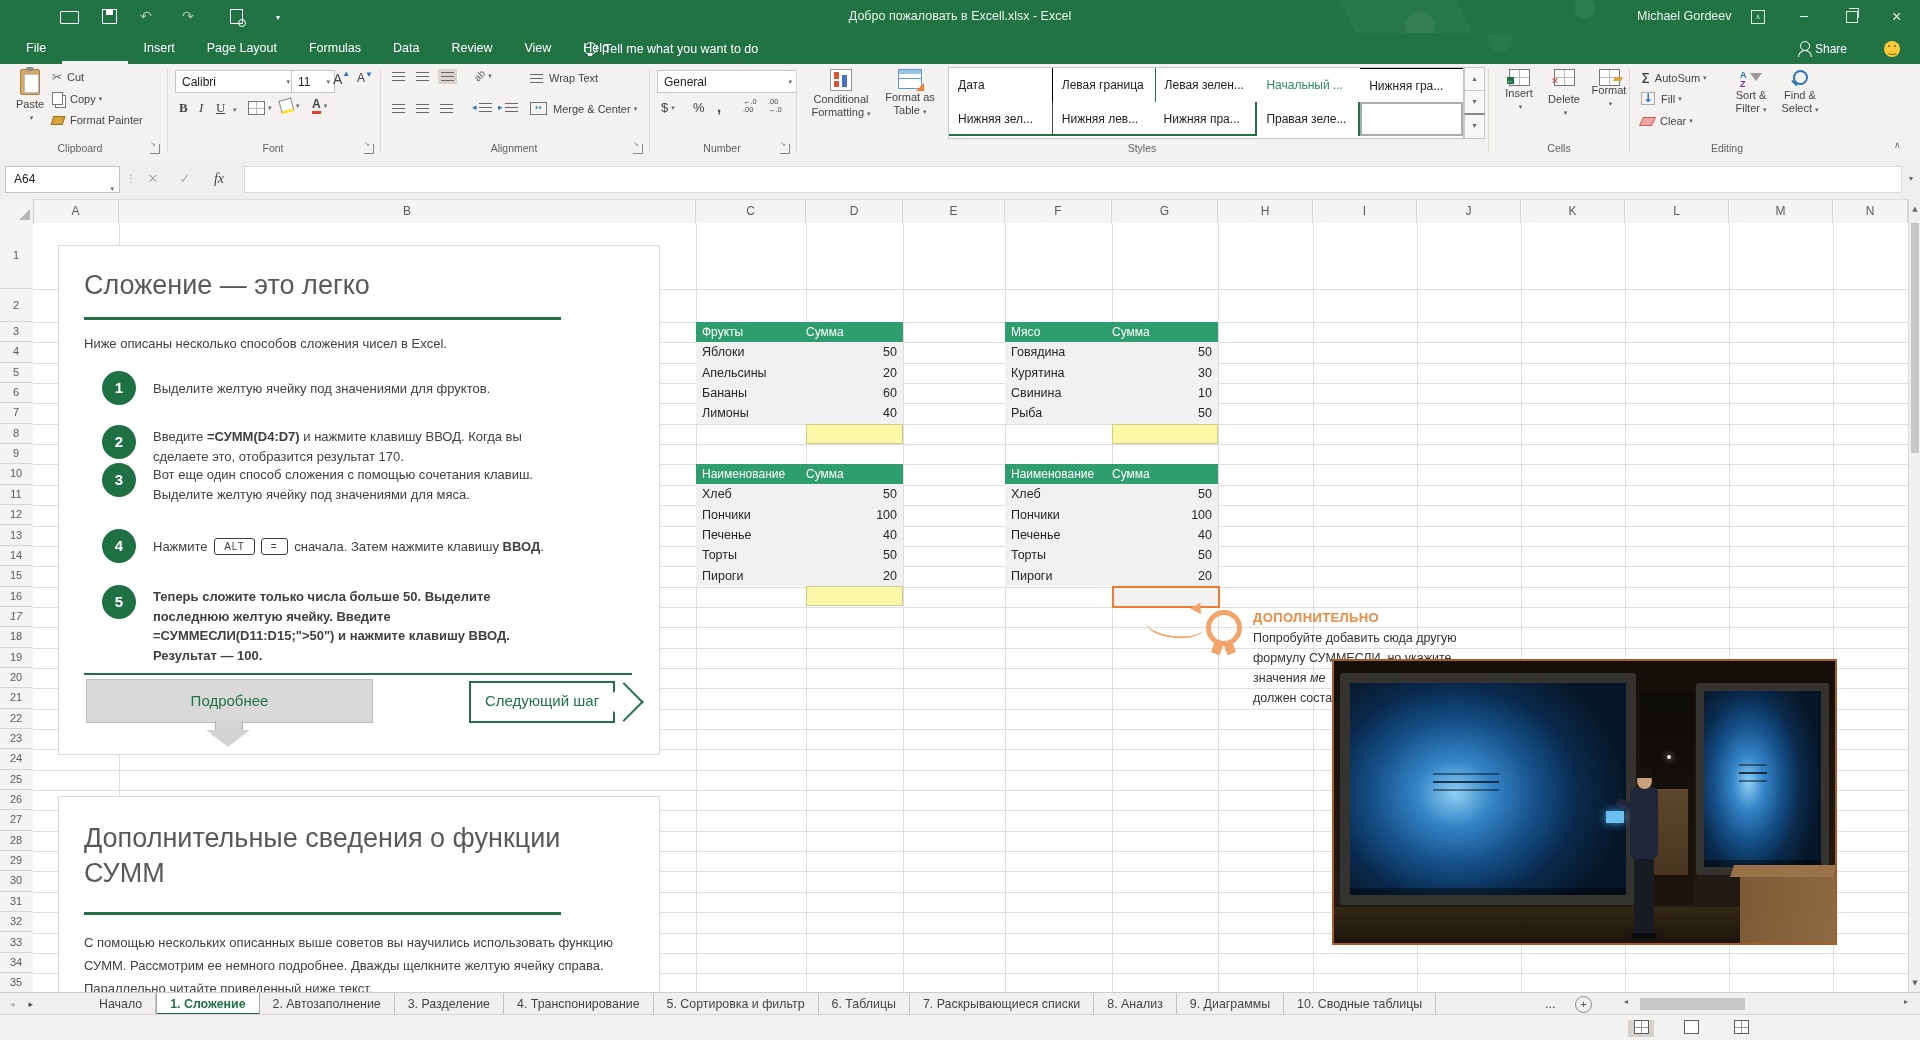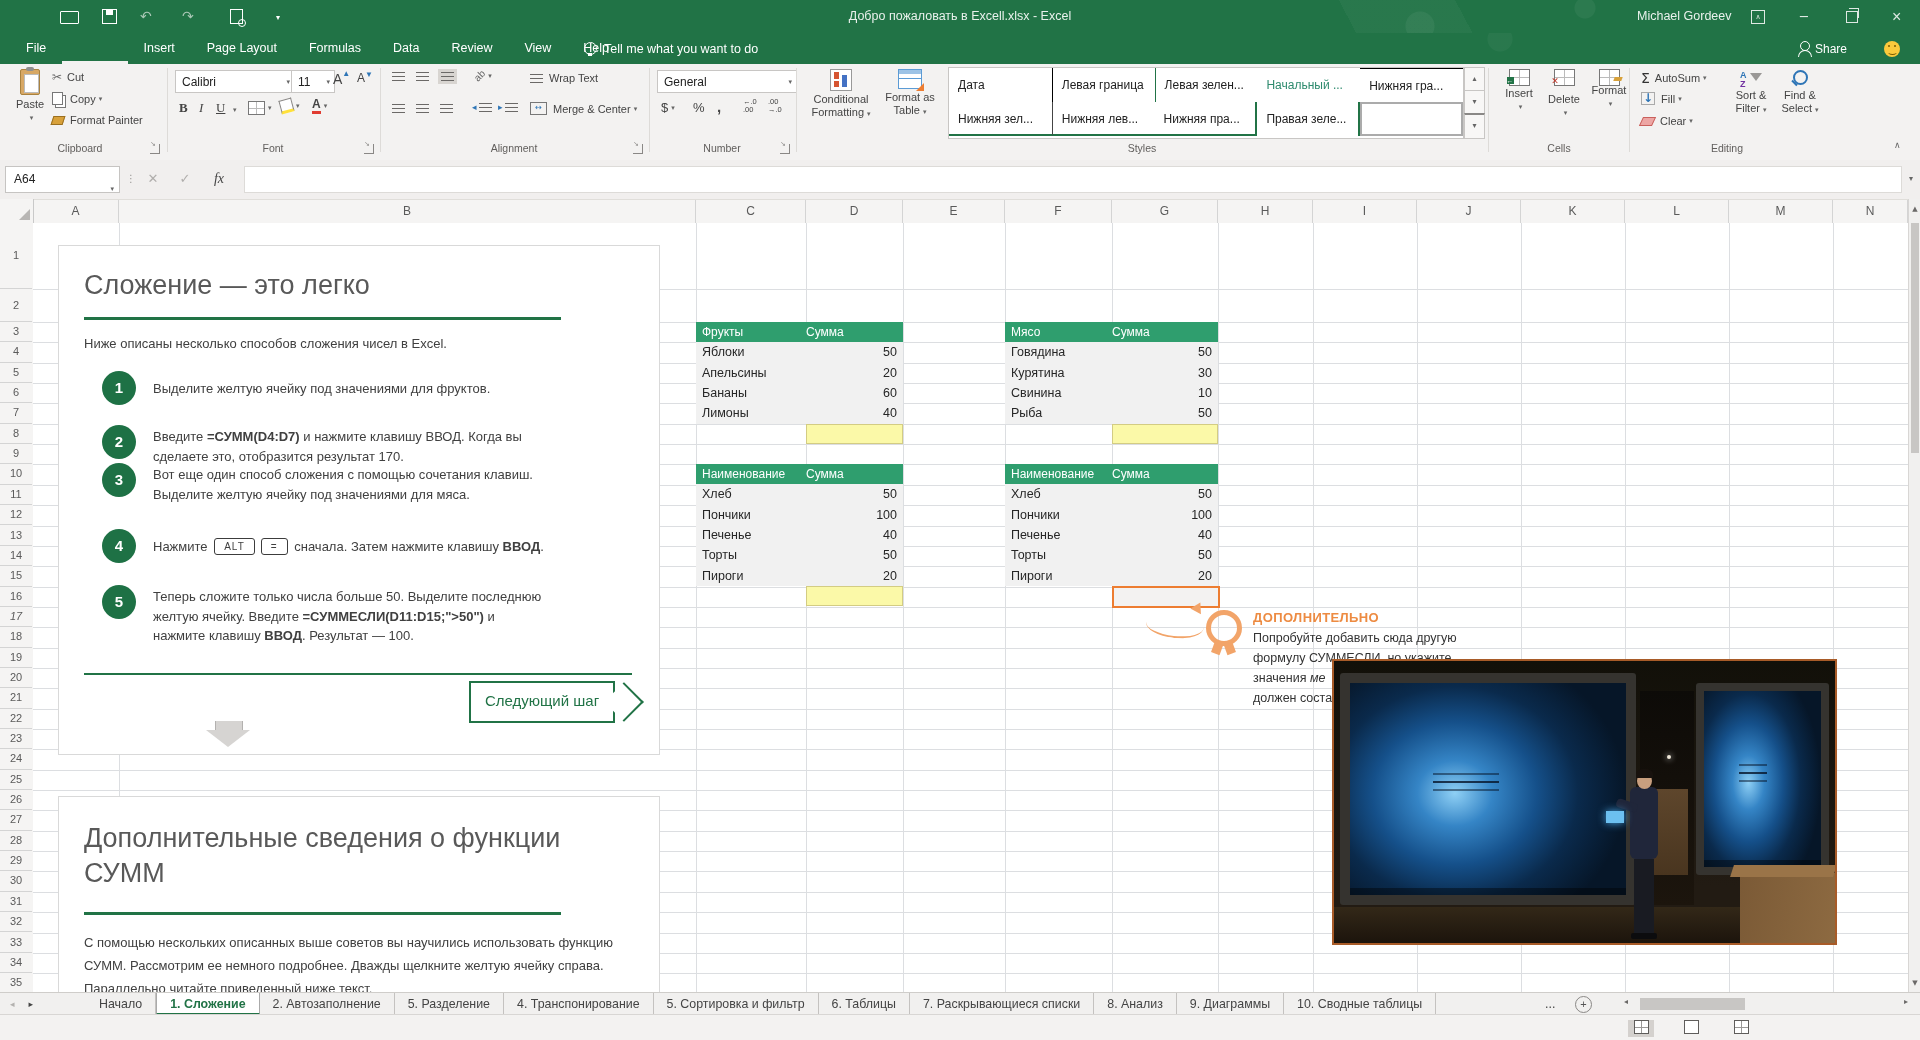--- a/index.html
+++ b/index.html
@@ -567,24 +567,25 @@
     <div class="step" style="top:217px;">
       <div class="snum">3</div>
       <div class="stext" style="padding-top:2px;">Вот еще один способ сложения с помощью сочетания клавиш. Выделите желтую ячейку под значениями для мяса.</div>
     </div>
     <div class="step" style="top:283px;">
       <div class="snum">4</div>
       <div class="stext" style="padding-top:8px;"><span>Нажмите </span><span class="key">ALT</span><span class="key">=</span><span> сначала. Затем нажмите клавишу </span><b>ВВОД</b><span>.</span></div>
     </div>
     <div class="step" style="top:339px;">
       <div class="snum">5</div>
-      <div class="stext" style="padding-top:2px;"><span>Теперь сложите только числа больше 50. Выделите последнюю желтую ячейку. Введите </span><b>=СУММЕСЛИ(D11:D15;"&gt;50")</b><span> и нажмите клавишу </span><b>ВВОД</b><span>. Результат — 100.</span></div>
+      <div class="stext" style="padding-top:2px;font-weight:bold;"><span>Теперь сложите только числа больше 50. Выделите последнюю желтую ячейку. Введите </span><b>=СУММЕСЛИ(D11:D15;"&gt;50")</b><span> и нажмите клавишу </span><b>ВВОД</b><span>. Результат — 100.</span></div>
     </div>
 
     <div class="hsep" style="top:427px;"></div>
+    <div id="morebtn">Подробнее</div>
     <div id="morearrow-stem"></div>
     <div id="morearrow-tip"></div>
     <div id="nextbtn">Следующий шаг</div>
     <div id="nextarrow"></div>
   </div>
 
   <div id="tables" style="position:absolute;left:0;top:0;">
       <div class="thead" style="left: 696px; top: 322px; width: 207px; height: 20.35px; line-height: 20.35px;">
         <div style="left: 6px;">Фрукты</div>
         <div style="left: 110px;">Сумма</div>
@@ -726,21 +727,21 @@
   <div id="vthumb"></div>
   <div class="sarr ico" style="bottom:5px;">▼</div>
 </div>
 
 <div id="tabbar">
   <span id="tabnav"><span class="ico" style="color:#b3b1af;">◂</span><span class="ico" style="color:#444;">▸</span></span>
   <div id="sheettabs">
       <div class="stab">Начало</div>
       <div class="stab active">1. Сложение</div>
       <div class="stab">2. Автозаполнение</div>
-      <div class="stab">5. Разделение</div>
+      <div class="stab">3. Разделение</div>
       <div class="stab">4. Транспонирование</div>
       <div class="stab">5. Сортировка и фильтр</div>
       <div class="stab">6. Таблицы</div>
       <div class="stab">7. Раскрывающиеся списки</div>
       <div class="stab">8. Анализ</div>
       <div class="stab">9. Диаграммы</div>
       <div class="stab">10. Сводные таблицы</div>
     </div>
   <span id="tabmore" style="left:1545px;">...</span>
   <span id="addsheet" style="left:1575px;">+</span>

